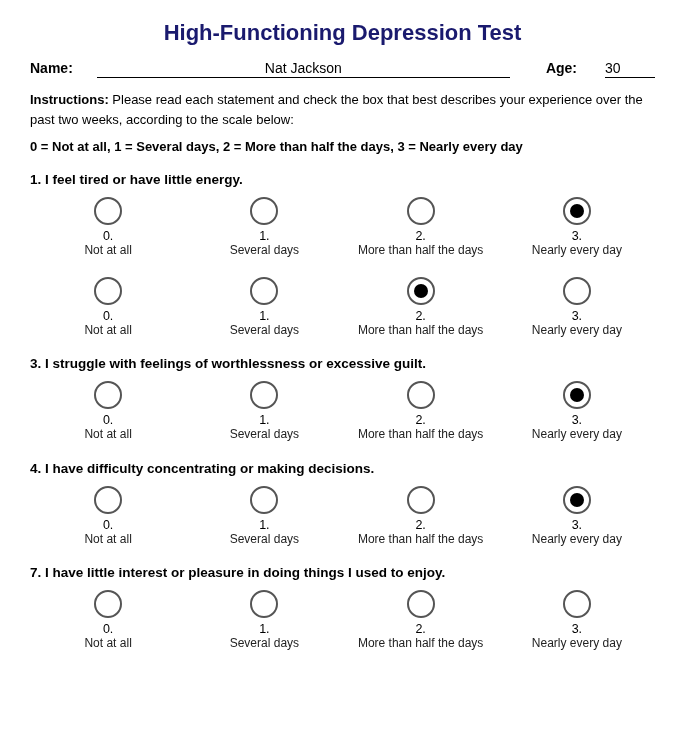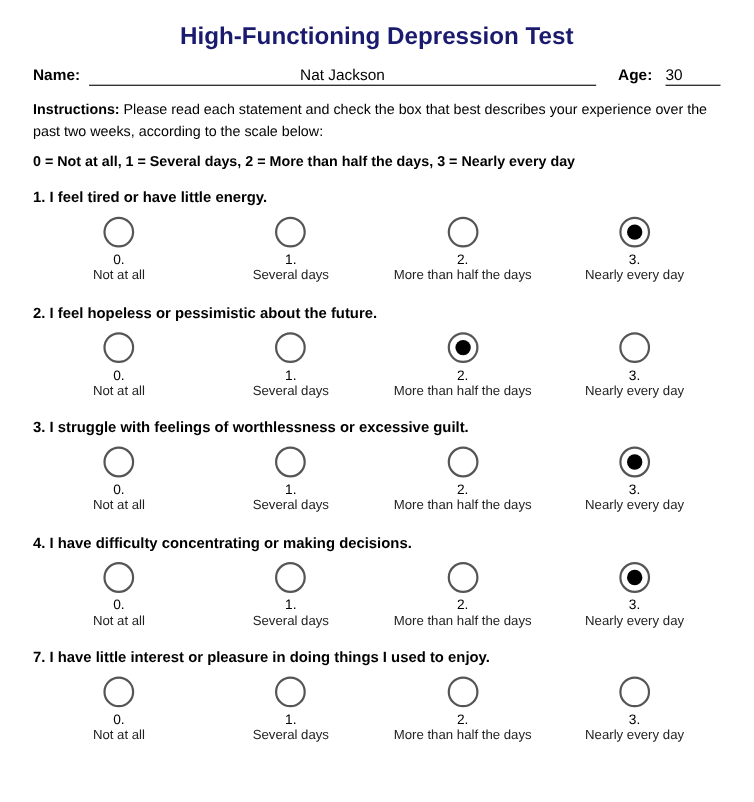--- a/index.html
+++ b/index.html
@@ -19,21 +19,21 @@
       font-weight: bold;
       color: #1a1a6e;
       margin-bottom: 14px;
     }
 
     .name-age-row {
       display: flex;
       align-items: baseline;
       margin-bottom: 12px;
       font-size: 14px;
-      gap: 8px;
+      gap: 24px;
     }
 
     .name-age-row .label { font-weight: bold; }
 
     .name-underline {
       border-bottom: 1px solid #000;
       flex: 1;
       text-align: center;
       font-size: 14px;
       padding-bottom: 1px;
@@ -164,21 +164,20 @@
         <div class="option">
           <div class="radio-outer selected">
             <div class="radio-inner"></div>
           </div>
           <div class="option-number">3.</div>
           <div class="option-label">Nearly every day</div>
         </div>
       </div>
     </div>
     <div class="question-block">
-      <div class="question-text">2. I feel hopeless or pessimistic about the future.</div>
       <div class="options-row">
         <div class="option">
           <div class="radio-outer"></div>
           <div class="option-number">0.</div>
           <div class="option-label">Not at all</div>
         </div>
         <div class="option">
           <div class="radio-outer"></div>
           <div class="option-number">1.</div>
           <div class="option-label">Several days</div>

